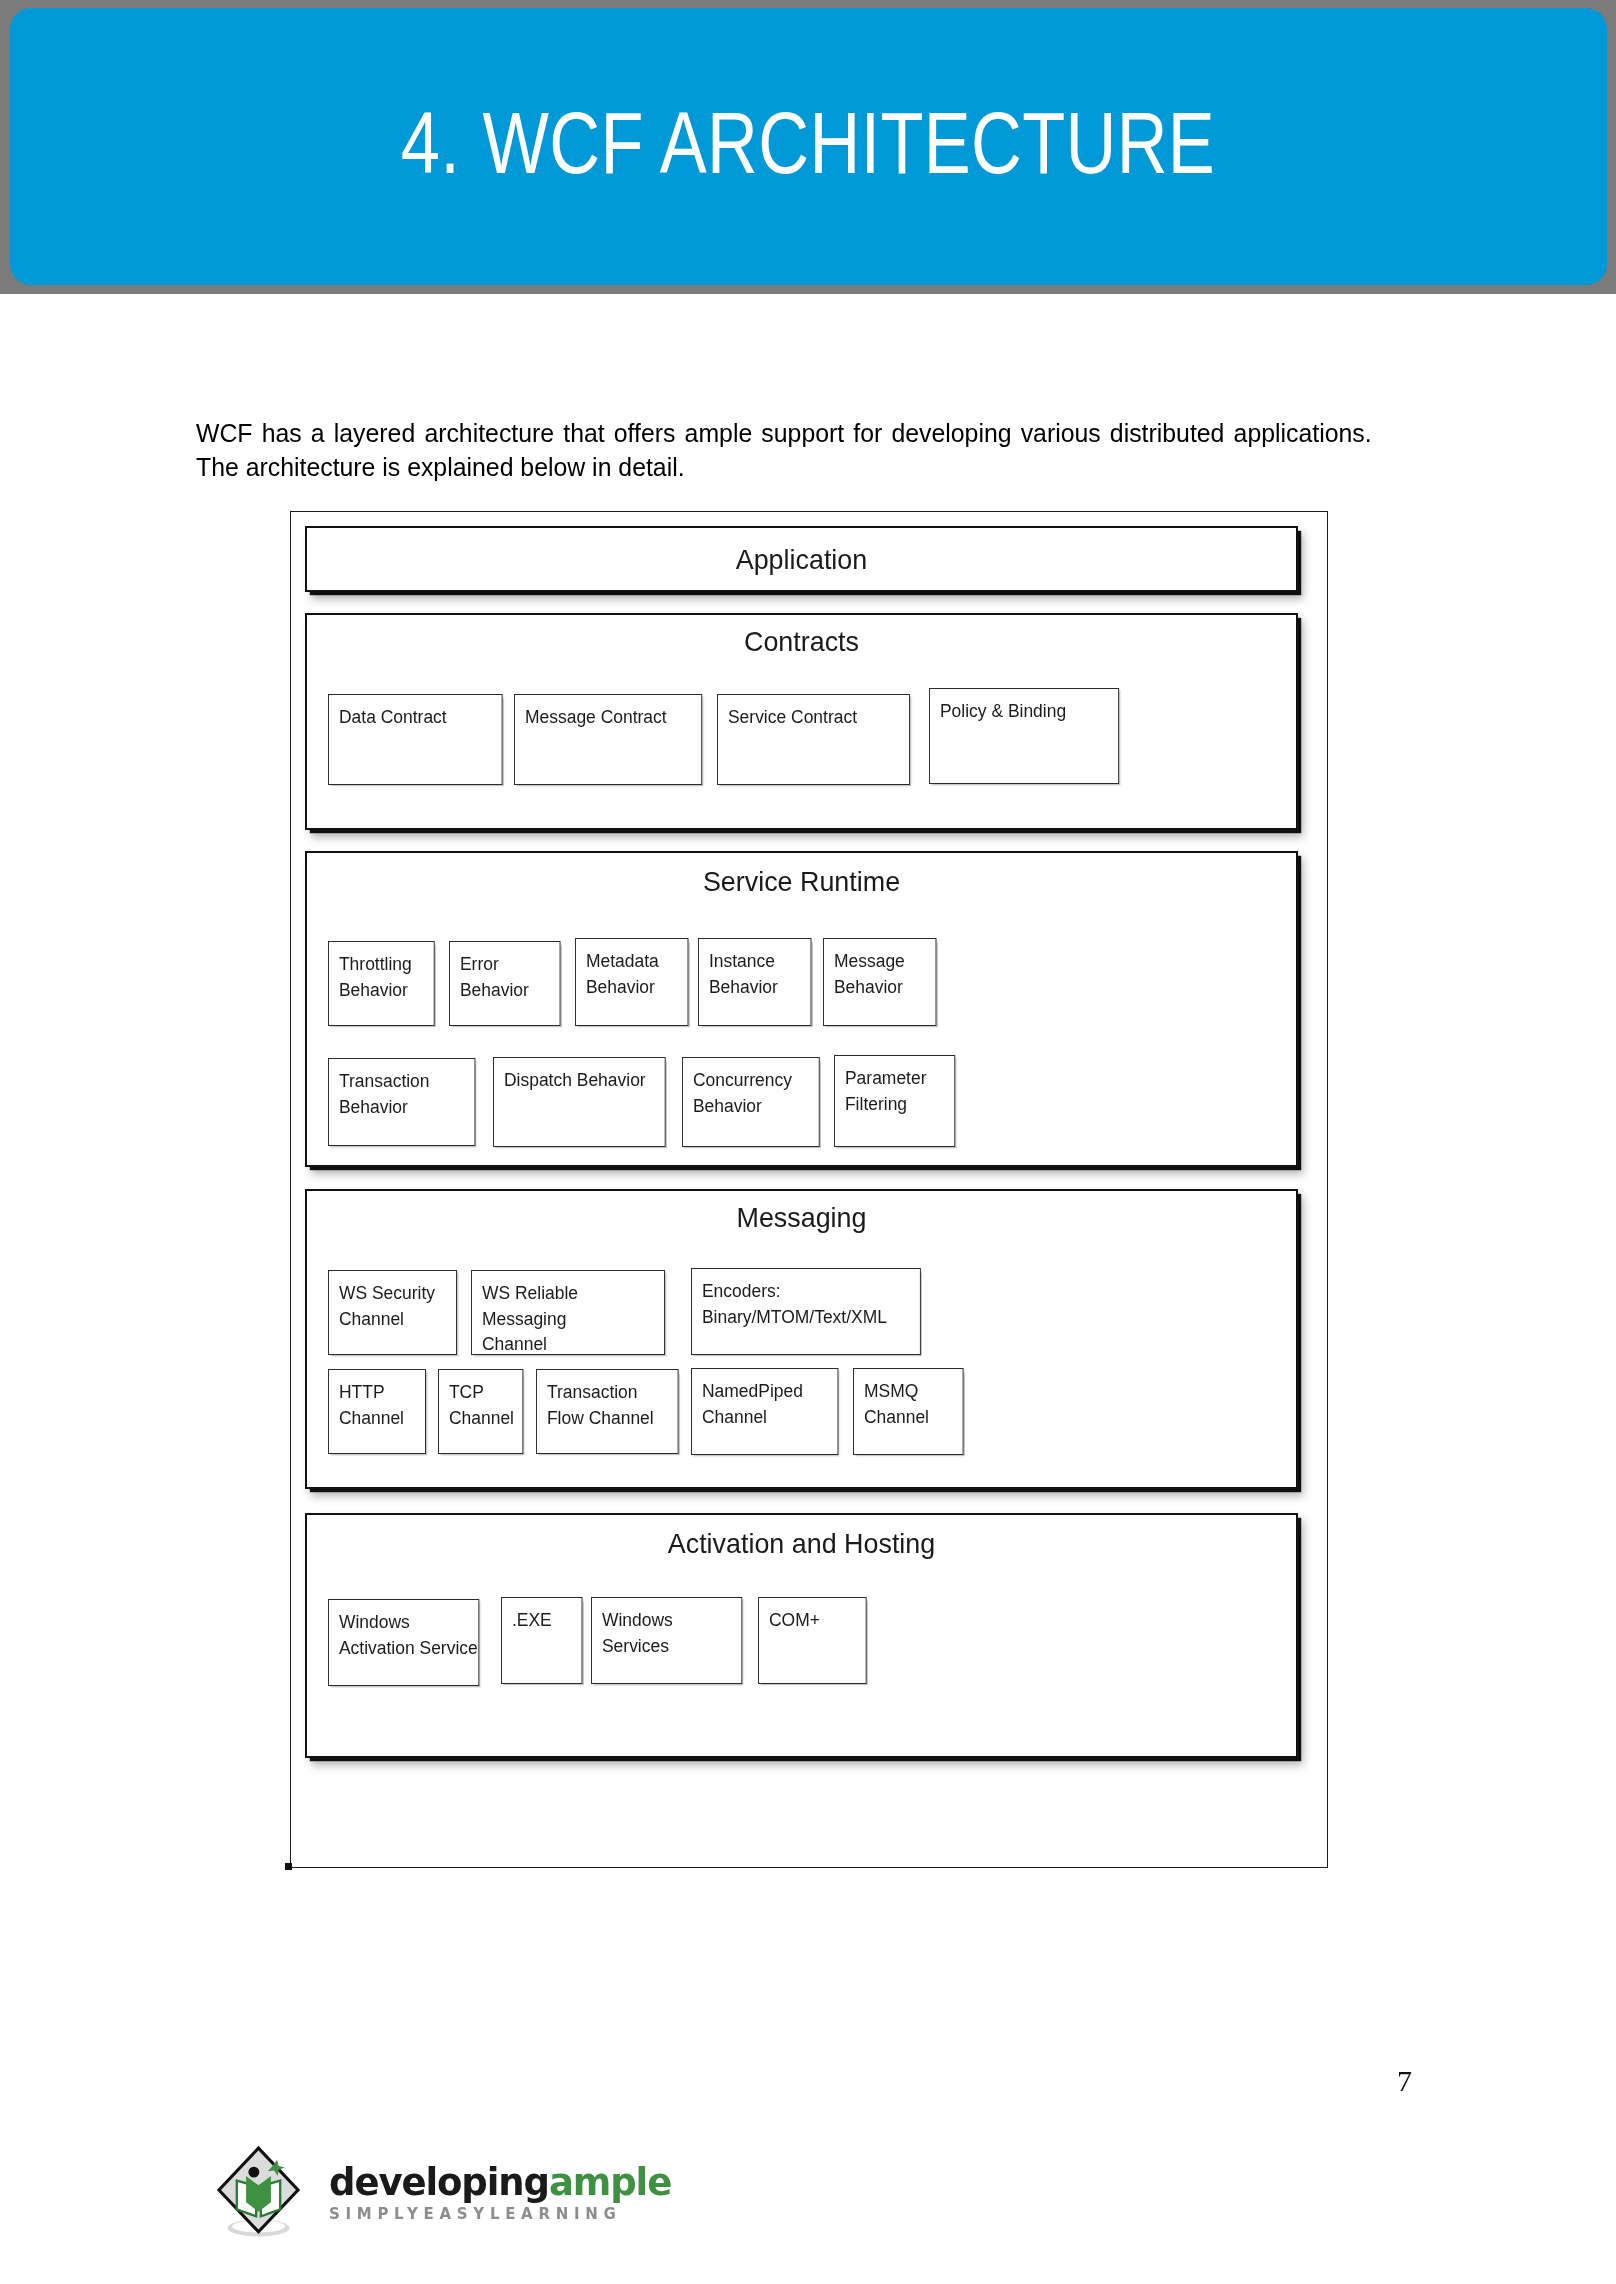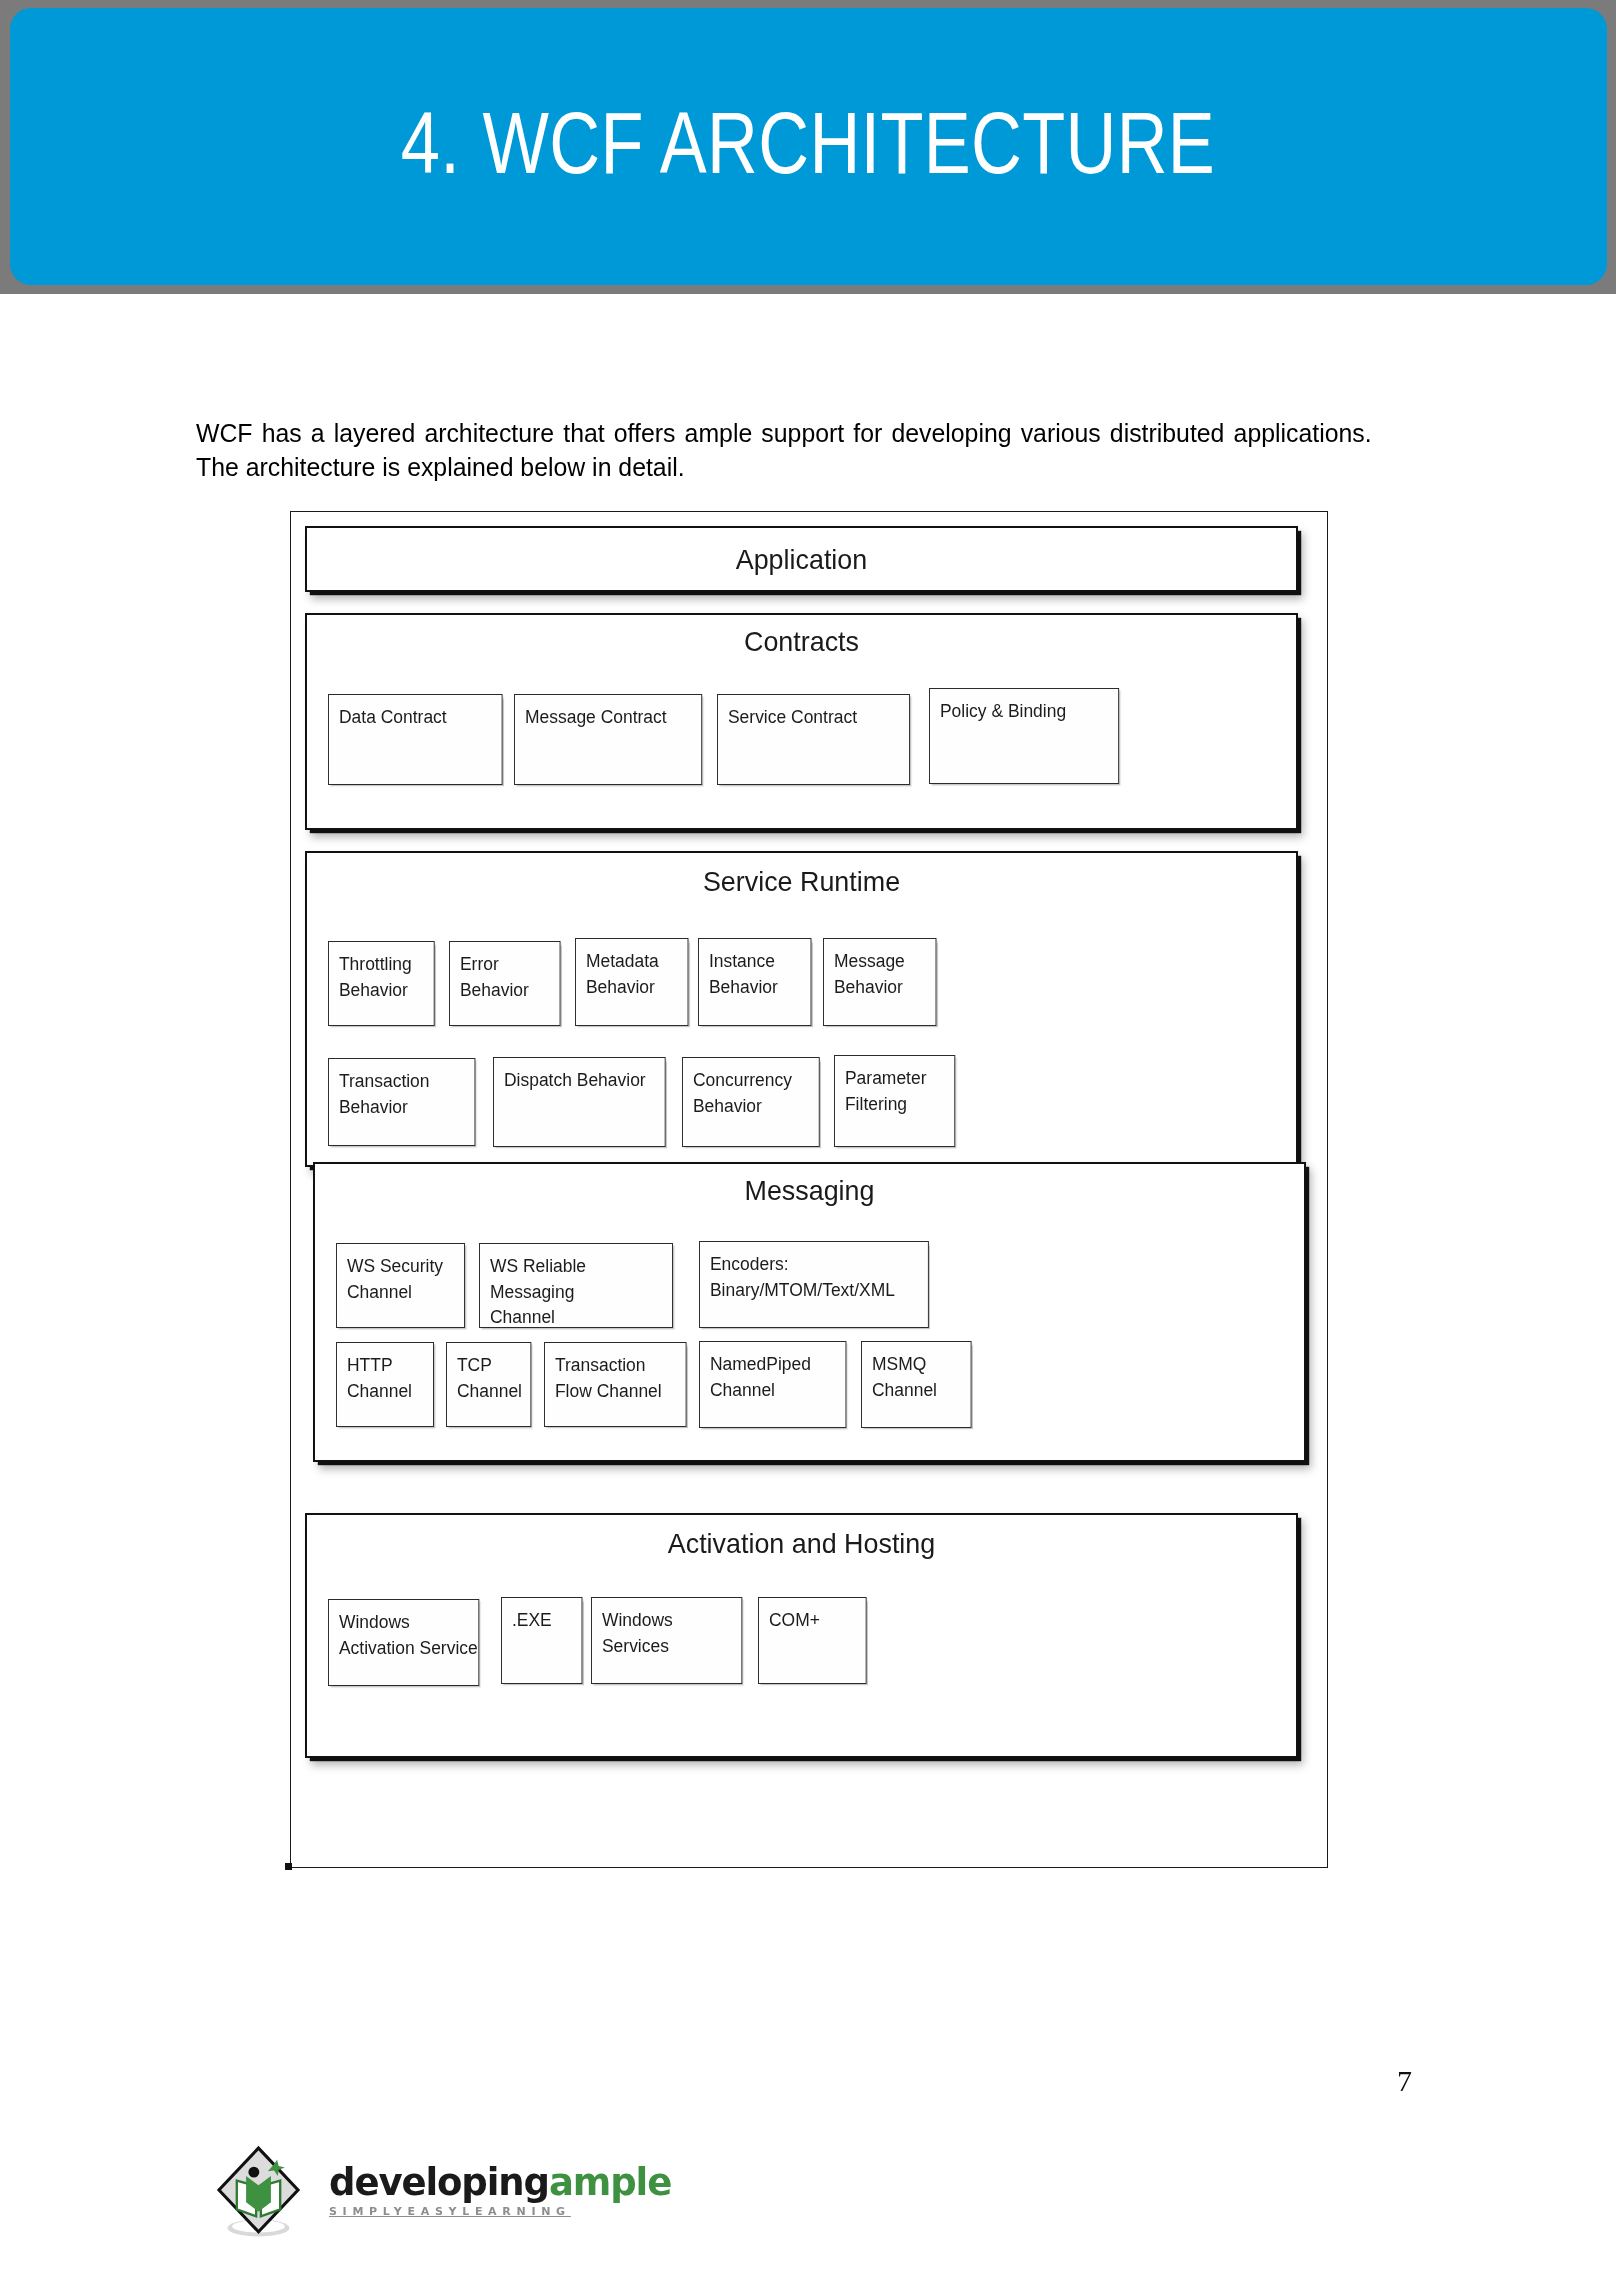--- a/index.html
+++ b/index.html
@@ -146,26 +146,25 @@
     font-size: 37px;
     font-weight: bold;
     letter-spacing: -1.1px;
     line-height: 1;
     font-family: "DejaVu Sans", sans-serif;
   }
   .logo-word .blk { color: #1a1a1a; }
   .logo-word .grn { color: #3f9142; }
   .logo-tag {
     margin-top: 4px;
-    font-size: 11px;
+    font-size: 15px;
     letter-spacing: 5.7px;
     color: #8d8d8d;
     font-family: "DejaVu Sans", sans-serif;
     font-weight: bold;
-    text-decoration: underline;
   }
 </style>
 </head>
 <body>
 
 <div class="header-wrap">
   <div class="header-band">
     <div class="header-title">
       <span class="num">4.</span><span>WCF ARCHITECTURE</span>
     </div>
@@ -231,21 +230,21 @@
     <div class="cell" style="left:375px; top:204px; width:142px; height:90px;">
       <span>Concurrency</span>
       <span class="l2">Behavior</span>
     </div>
     <div class="cell" style="left:527px; top:202px; width:125px; height:92px;">
       <span>Parameter</span>
       <span class="l2">Filtering</span>
     </div>
   </div>
 
-  <div class="layer" style="left:14px; top:650px; width:993px; height:300px;margin-left:8px;">
+  <div class="layer" style="left:14px; top:677px; width:993px; height:300px;">
     <div class="layer-title" style="margin-top:11px;">Messaging</div>
 
     <div class="cell" style="left:20.5px; top:79px; width:133px; height:85px;">
       <span>WS Security</span>
       <span class="l2">Channel</span>
     </div>
     <div class="cell" style="left:164px; top:79px; width:200px; height:85px;">
       <span>WS Reliable Messaging</span>
       <span class="l2">Channel</span>
     </div>

